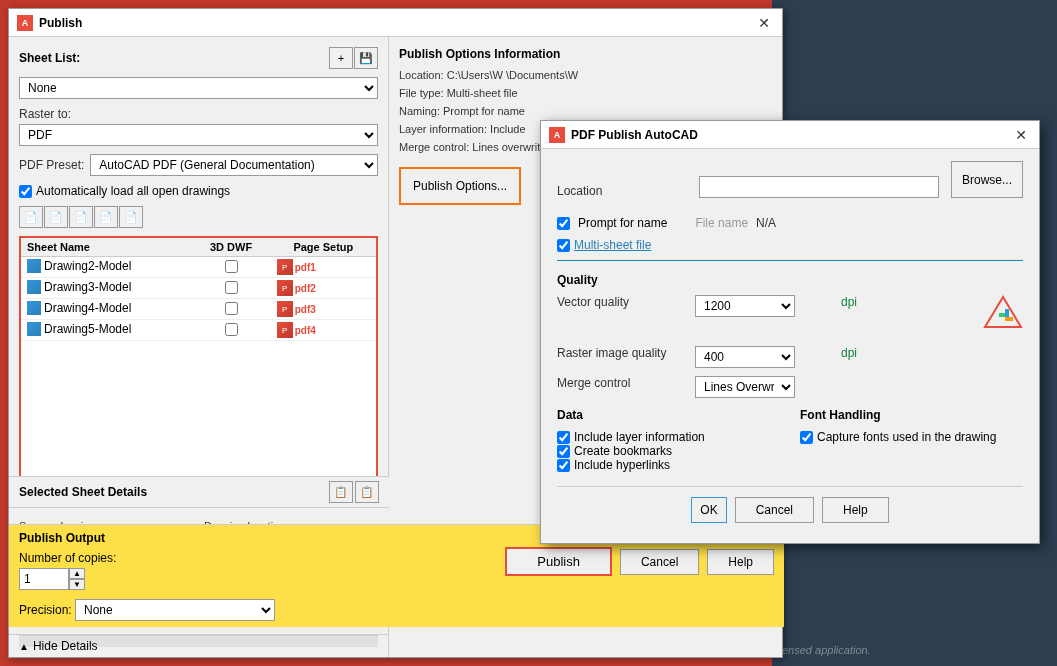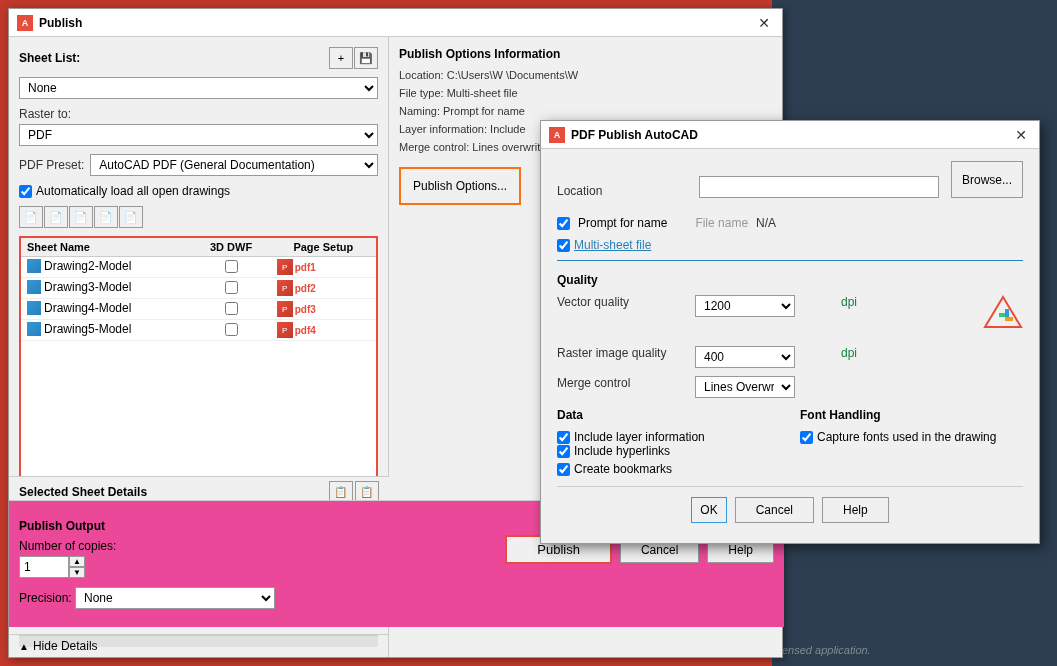--- a/index.html
+++ b/index.html
@@ -583,21 +583,21 @@
       <div class="detail-item">Source drawing</div>
       <div class="detail-item">Drawing location</div>
       <div class="detail-item">Layout name</div>
       <div class="detail-item">Plot device</div>
       <div class="detail-item">Plot size</div>
       <div class="detail-item">Plot scale</div>
       <div class="detail-item">Page setup detail</div>
     </div>
   </div>
 
-  <div style="position: absolute; bottom: 30px; left: 0; width: 775px; border-top: 1px solid #ccc; background: #ec4899; padding: 18px 10px; display: flex; align-items: flex-start; gap: 20px;">
+  <div style="position: absolute; bottom: 30px; left: 0; width: 775px; border-top: 1px solid #ccc; background: #fde047; padding: 6px 10px; display: flex; align-items: flex-start; gap: 20px;">
     <div class="output-section">
       <div class="output-title">Publish Output</div>
       <div style="margin-bottom: 6px;">
         <span>Number of copies:</span>
         <div class="number-field" style="margin-top:3px;">
           <input type="text" class="number-input" value="1" style="">
           <div class="spinner-btns">
             <button class="spinner-btn">▲</button>
             <button class="spinner-btn">▼</button>
           </div>
@@ -688,27 +688,27 @@
       </div>
     </div>
 
     <div class="data-font-section">
       <div class="data-section">
         <div class="section-title">Data</div>
         <div class="checkbox-row" style="">
           <input type="checkbox" checked="" style="">
           <span>Include layer information</span>
         </div>
+        <div class="checkbox-row">
+          <input type="checkbox" checked="" style="">
+          <span>Create bookmarks</span>
+        </div>
         <div class="checkbox-row" style="margin-bottom:4px;">
           <input type="checkbox" checked="" style="">
           <span>Include hyperlinks</span>
-        </div>
-        <div class="checkbox-row">
-          <input type="checkbox" checked="" style="">
-          <span>Create bookmarks</span>
         </div>
       </div>
       <div class="font-section">
         <div class="section-title">Font Handling</div>
         <div class="checkbox-row" style="margin-bottom:4px;">
           <input type="checkbox" checked="" style="">
           <span>Capture fonts used in the drawing</span>
         </div>
       </div>
     </div>

